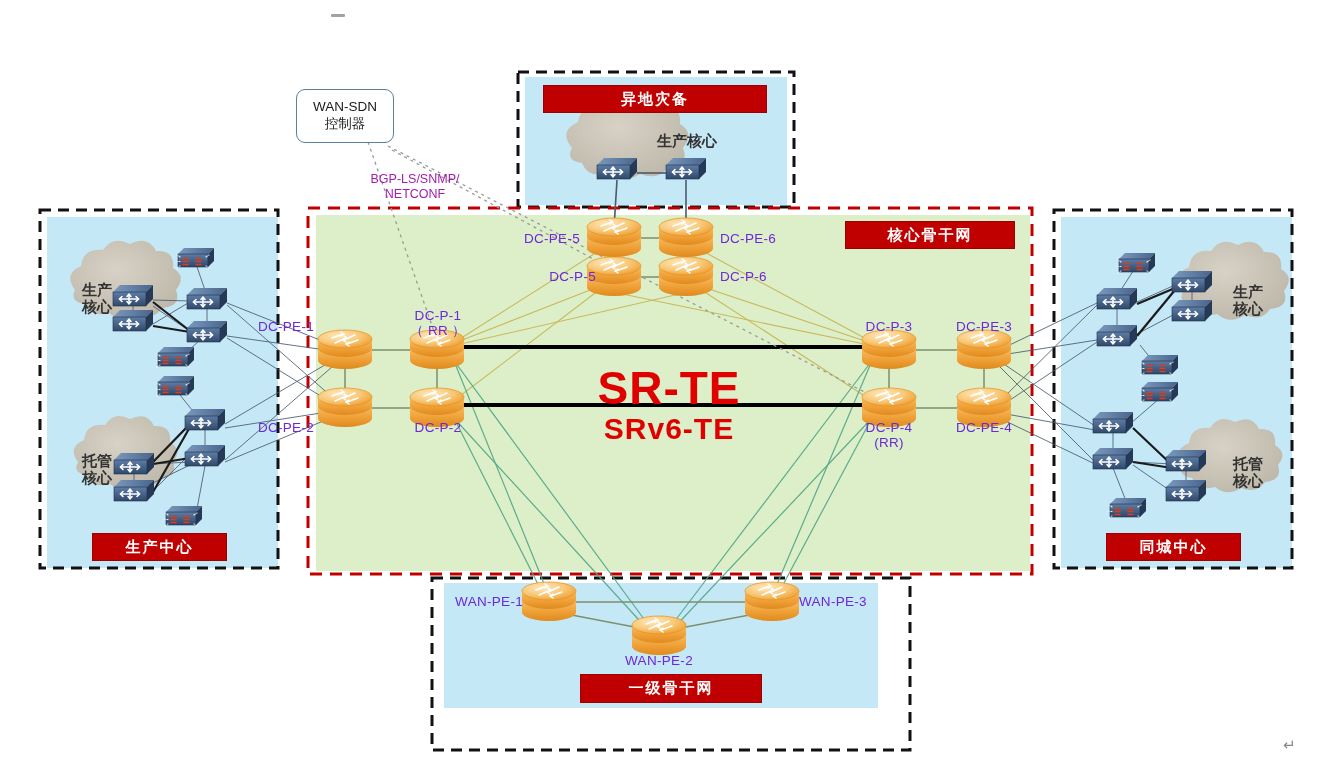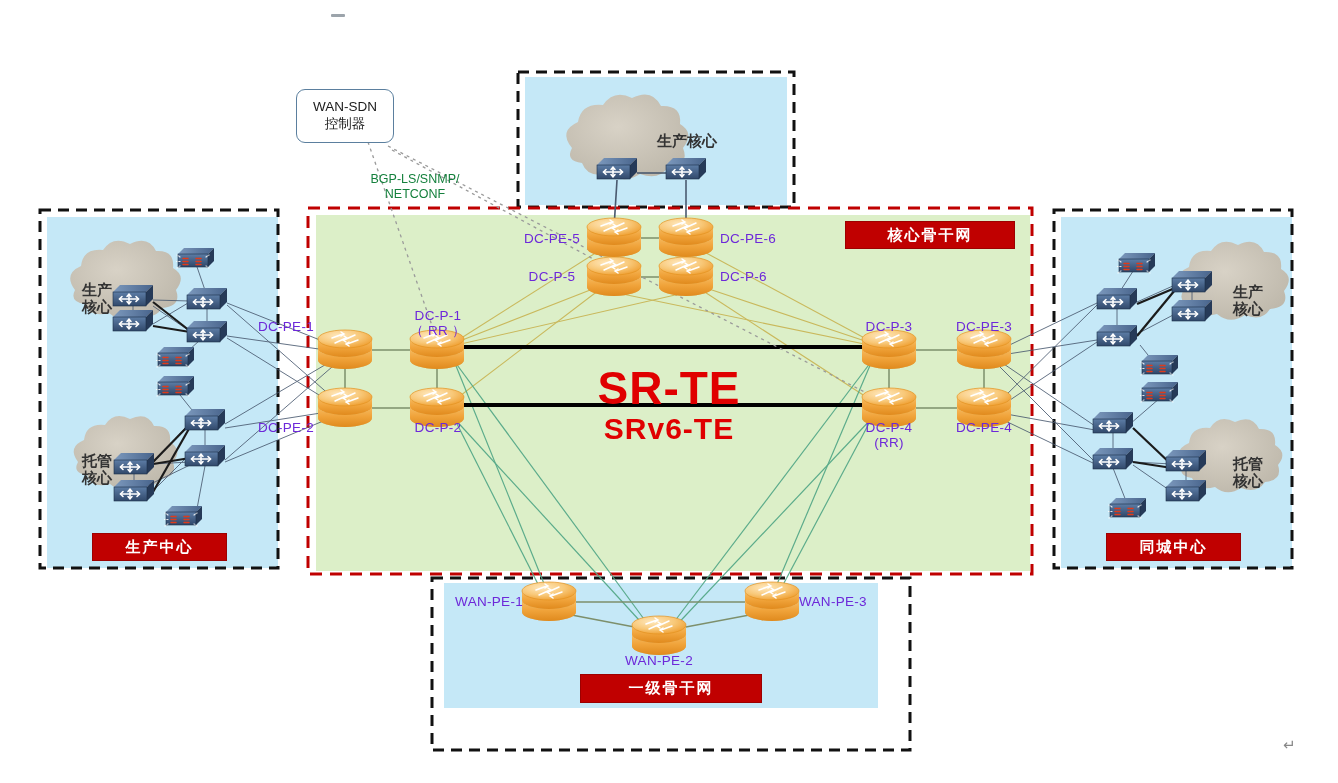--- a/index.html
+++ b/index.html
@@ -14,21 +14,21 @@
           display:flex;align-items:center;justify-content:center;
           font-size:15px;letter-spacing:2px;border:1px solid #9d0000;}
   .cloudtxt{position:absolute;font-size:15px;font-weight:bold;color:#333;
             text-align:center;line-height:1.15;white-space:nowrap;}
   .srte{position:absolute;color:#e00000;font-weight:bold;text-align:center;
         width:100%;letter-spacing:1px;}
   .sdnbox{position:absolute;border:1.4px solid #5b7f9e;border-radius:9px;
           background:#ffffff;color:#1b1b1b;font-size:13.5px;text-align:left;
           line-height:1.25;display:flex;flex-direction:column;
           align-items:center;justify-content:center;}
-  .proto{position:absolute;font-size:12.5px;color:#15803d;text-align:center;
+  .proto{position:absolute;font-size:12.5px;color:#a21caf;text-align:center;
          line-height:1.2;white-space:nowrap;}
   .pilcrow{position:absolute;color:#888;font-size:15px;}
   .topmark{position:absolute;width:14px;height:3px;background:#4a5a66;
            opacity:.55;border-radius:1px;}
 </style>
 </head>
 <body>
 
 <div id="stage">
 
@@ -331,20 +331,21 @@
   <div class="sdnbox" style="left:296px;top:89px;width:96px;height:52px;">
     <span>WAN-SDN</span>
     <span>控制器</span>
   </div>
   <div class="proto" style="left:345px;top:172px;width:140px;">
     <div>BGP-LS/SNMP/</div>
     <div>NETCONF</div>
   </div>
 
   <div class="redbar" style="left:92px;top:533px;width:133px;height:26px;">生产中心</div>
+  <div class="redbar" style="left:543px;top:85px;width:222px;height:26px;">异地灾备</div>
   <div class="redbar" style="left:845px;top:221px;width:168px;height:26px;">核心骨干网</div>
   <div class="redbar" style="left:1106px;top:533px;width:133px;height:26px;">同城中心</div>
   <div class="redbar" style="left:580px;top:674px;width:180px;height:27px;">一级骨干网</div>
 
   <div class="cloudtxt" style="left:62px;top:281px;width:70px;">
     <div>生产</div>
     <div>核心</div>
   </div>
   <div class="cloudtxt" style="left:62px;top:452px;width:70px;">
     <div>托管</div>
@@ -374,21 +375,21 @@
   <div class="lbl c" style="left:851px;top:319px;width:76px;">DC-P-3</div>
   <div class="lbl c" style="left:944px;top:319px;width:80px;">DC-PE-3</div>
   <div class="lbl c" style="left:851px;top:420px;width:76px;">
     <div>DC-P-4</div>
     <div>(RR)</div>
   </div>
   <div class="lbl c" style="left:944px;top:420px;width:80px;">DC-PE-4</div>
 
   <div class="lbl" style="left:510px;top:231px;width:70px;text-align:right;">DC-PE-5</div>
   <div class="lbl" style="left:720px;top:231px;width:80px;">DC-PE-6</div>
-  <div class="lbl" style="left:520px;top:269px;width:64px;text-align:center;">DC-P-5</div>
+  <div class="lbl" style="left:532px;top:269px;width:64px;text-align:right;">DC-P-5</div>
   <div class="lbl" style="left:720px;top:269px;width:70px;">DC-P-6</div>
 
   <div class="lbl" style="left:443px;top:594px;width:80px;text-align:right;">WAN-PE-1</div>
   <div class="lbl" style="left:799px;top:594px;width:86px;">WAN-PE-3</div>
   <div class="lbl c" style="left:612px;top:653px;width:94px;">WAN-PE-2</div>
 
   <div class="pilcrow" style="left:1283px;top:736px;">↵</div>
 </div>
 
 </body></html>

